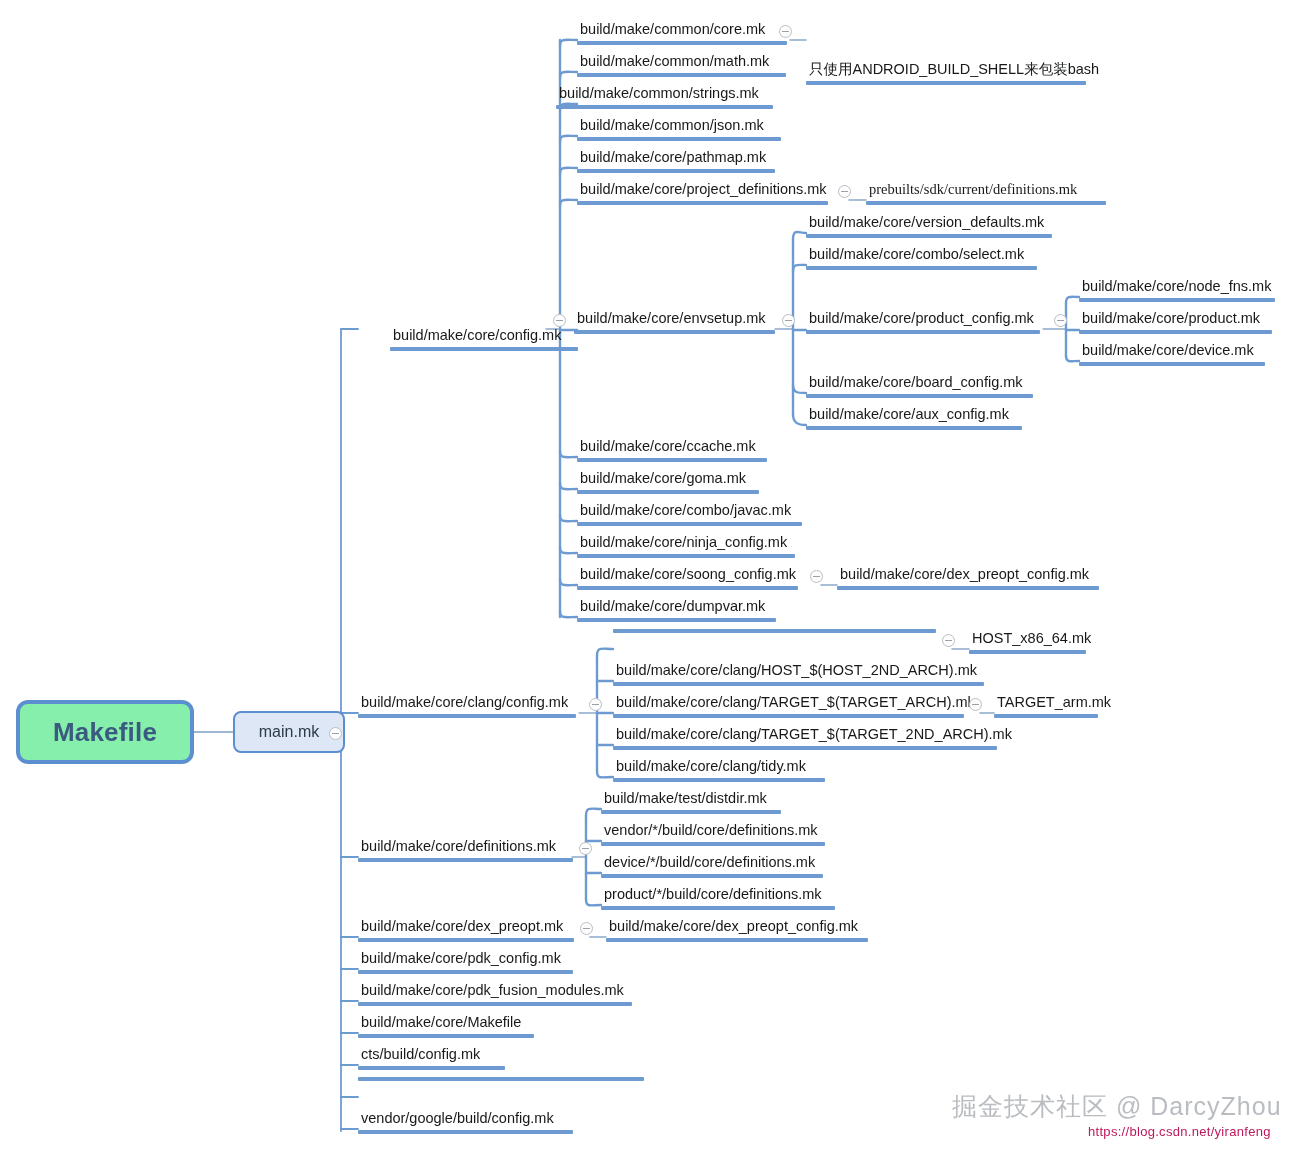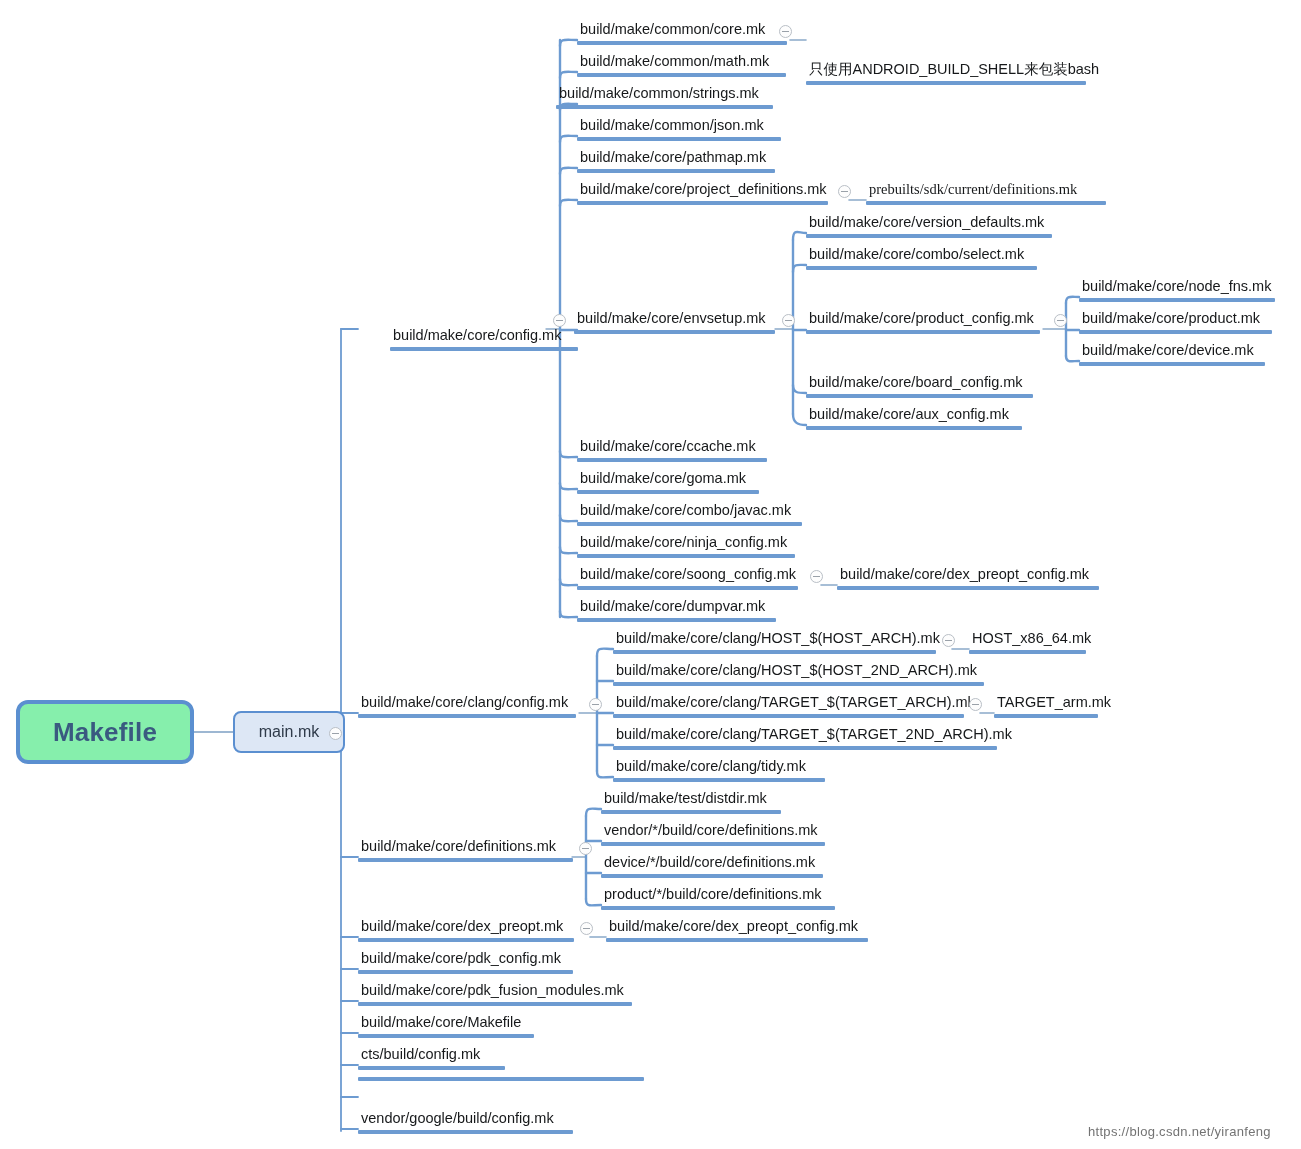--- a/index.html
+++ b/index.html
@@ -103,21 +103,21 @@
     position: absolute;
     white-space: nowrap;
     font-size: 25px;
     color: #b9bcc0;
     letter-spacing: 1px;
   }
   .watermark-url {
     position: absolute;
     white-space: nowrap;
     font-size: 13px;
-    color: #737373;
+    color: #be185d;
     letter-spacing: .3px;
   }
 </style>
 </head>
 <body>
 
 <div id="canvas">
 
   <svg id="wires" viewBox="0 0 1301 1149" width="1301" height="1149">
     <g fill="none" stroke="#6d9bd1" stroke-width="2.6" stroke-linecap="round">
@@ -305,21 +305,20 @@
       </div>
       <div class="topic" style="left: 577px; top: 597px; width: 199px;">
         <span class="txt">build/make/core/dumpvar.mk</span>
         <span class="ul" style="background: rgb(109, 155, 209);"></span>
       </div>
       <div class="topic" style="left: 358px; top: 693px; width: 218px;">
         <span class="txt">build/make/core/clang/config.mk</span>
         <span class="ul" style="background: rgb(109, 155, 209);"></span>
       </div>
       <div class="topic" style="left: 613px; top: 629px; width: 323px;">
-        <span class="txt">build/make/core/clang/HOST_$(HOST_ARCH).mk</span>
         <span class="ul" style="background: rgb(109, 155, 209);"></span>
       </div>
       <div class="topic" style="left: 969px; top: 629px; width: 117px;">
         <span class="txt">HOST_x86_64.mk</span>
         <span class="ul" style="background: rgb(109, 155, 209);"></span>
       </div>
       <div class="topic" style="left: 613px; top: 661px; width: 371px;">
         <span class="txt">build/make/core/clang/HOST_$(HOST_2ND_ARCH).mk</span>
         <span class="ul" style="background: rgb(109, 155, 209);"></span>
       </div>
@@ -400,15 +399,16 @@
       <div class="toggle" style="left: 1054px; top: 314px;"></div>
       <div class="toggle" style="left: 810px; top: 570px;"></div>
       <div class="toggle" style="left: 589px; top: 698px;"></div>
       <div class="toggle" style="left: 942px; top: 634px;"></div>
       <div class="toggle" style="left: 969px; top: 698px;"></div>
       <div class="toggle" style="left: 579px; top: 842px;"></div>
       <div class="toggle" style="left: 580px; top: 922px;"></div>
       <div class="toggle" style="left: 329px; top: 727px;"></div>
     </div>
 
+  <div class="watermark" style="left:952px; top:1090px;">掘金技术社区 @ DarcyZhou</div>
   <div class="watermark-url" style="left:1088px; top:1124px;">https://blog.csdn.net/yiranfeng</div>
 
 </div>
 
 </body></html>

